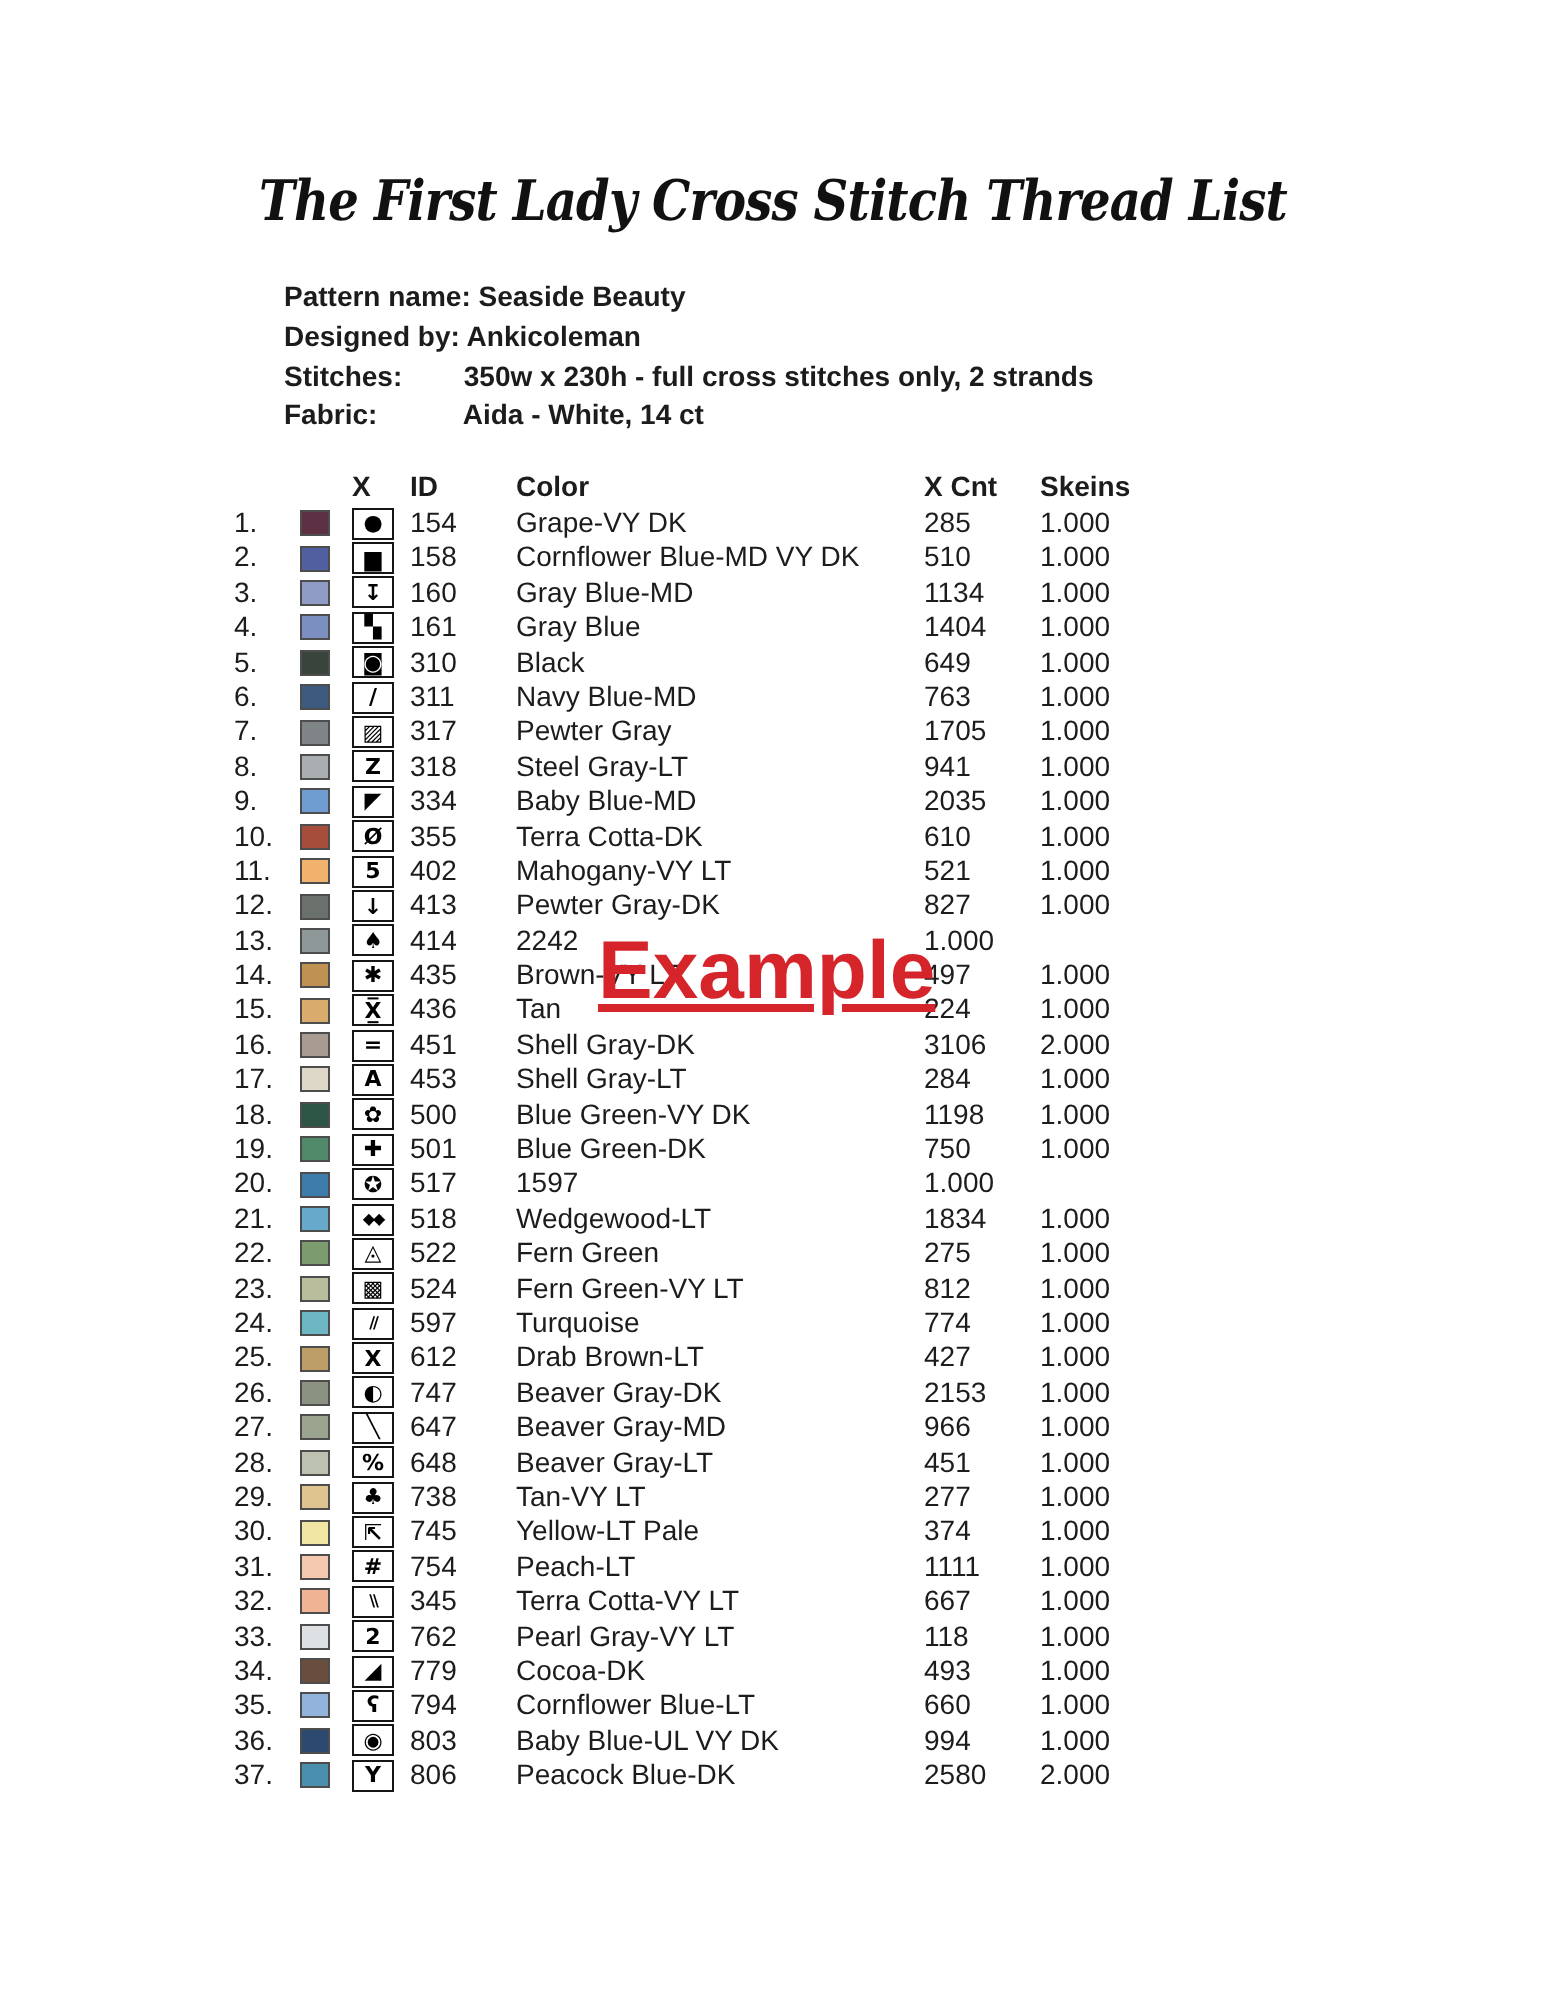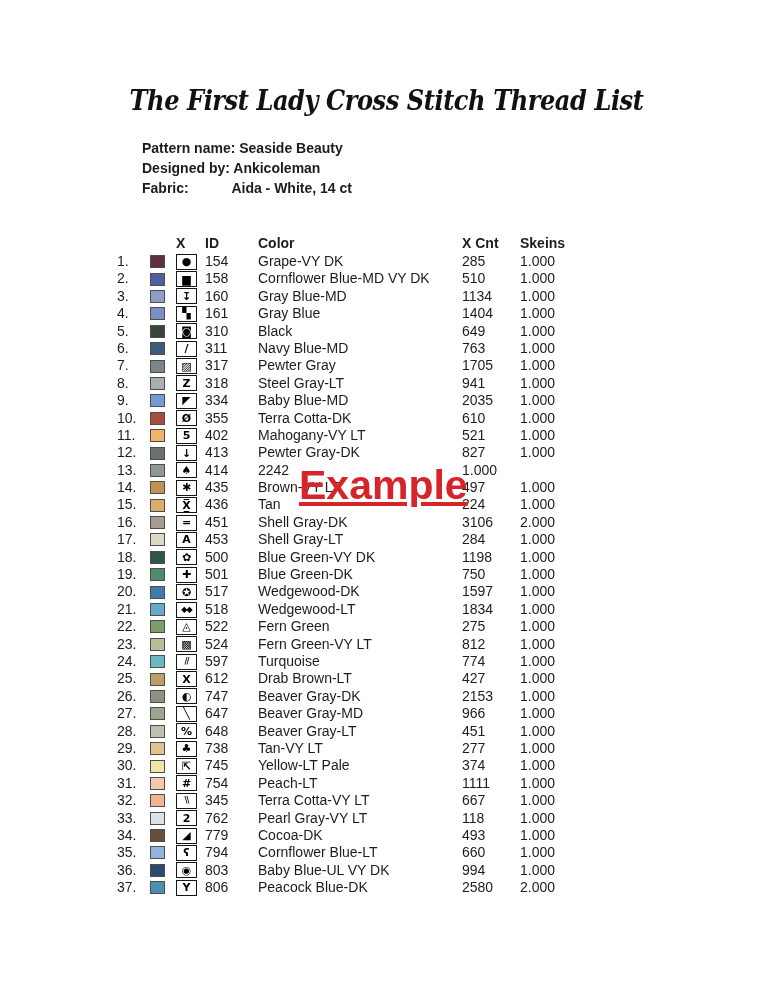--- a/index.html
+++ b/index.html
@@ -52,20 +52,24 @@
   <div class="meta-row">
     <span class="meta-label">Pattern name:</span>
     <span class="meta-value">Seaside Beauty</span>
   </div>
 
   <div class="meta-row">
     <span class="meta-label">Designed by:</span>
     <span class="meta-value">Ankicoleman</span>
   </div>
 
+  <div class="meta-row">
+    <span class="meta-label">Stitches:</span>
+    <span class="meta-value">350w x 230h - full cross stitches only, 2 strands</span>
+  </div>
 
   <div class="meta-row">
     <span class="meta-label">Fabric:</span>
     <span class="meta-value">Aida - White, 14 ct</span>
   </div>
 </div>
 
   <div class="thread-table">
     <div class="trow thead">
       <span class="c-num"></span>
@@ -384,21 +388,20 @@
     <span class="c-num">20.</span>
     <span class="c-swatch">
       <span class="swatch" style="background: rgb(62, 124, 172);"></span>
     </span>
     <span class="c-sym">
       <span class="symbox">
         <span class="glyph" data-len="1">✪</span>
       </span>
     </span>
     <span class="c-id">517</span>
-    <span class="c-color">Wedgewood-DK</span>
     <span class="c-xcnt">1597</span>
     <span class="c-skeins">1.000</span>
   </div>
 
   <div class="trow">
     <span class="c-num">21.</span>
     <span class="c-swatch">
       <span class="swatch" style="background: rgb(103, 169, 202);"></span>
     </span>
     <span class="c-sym">

